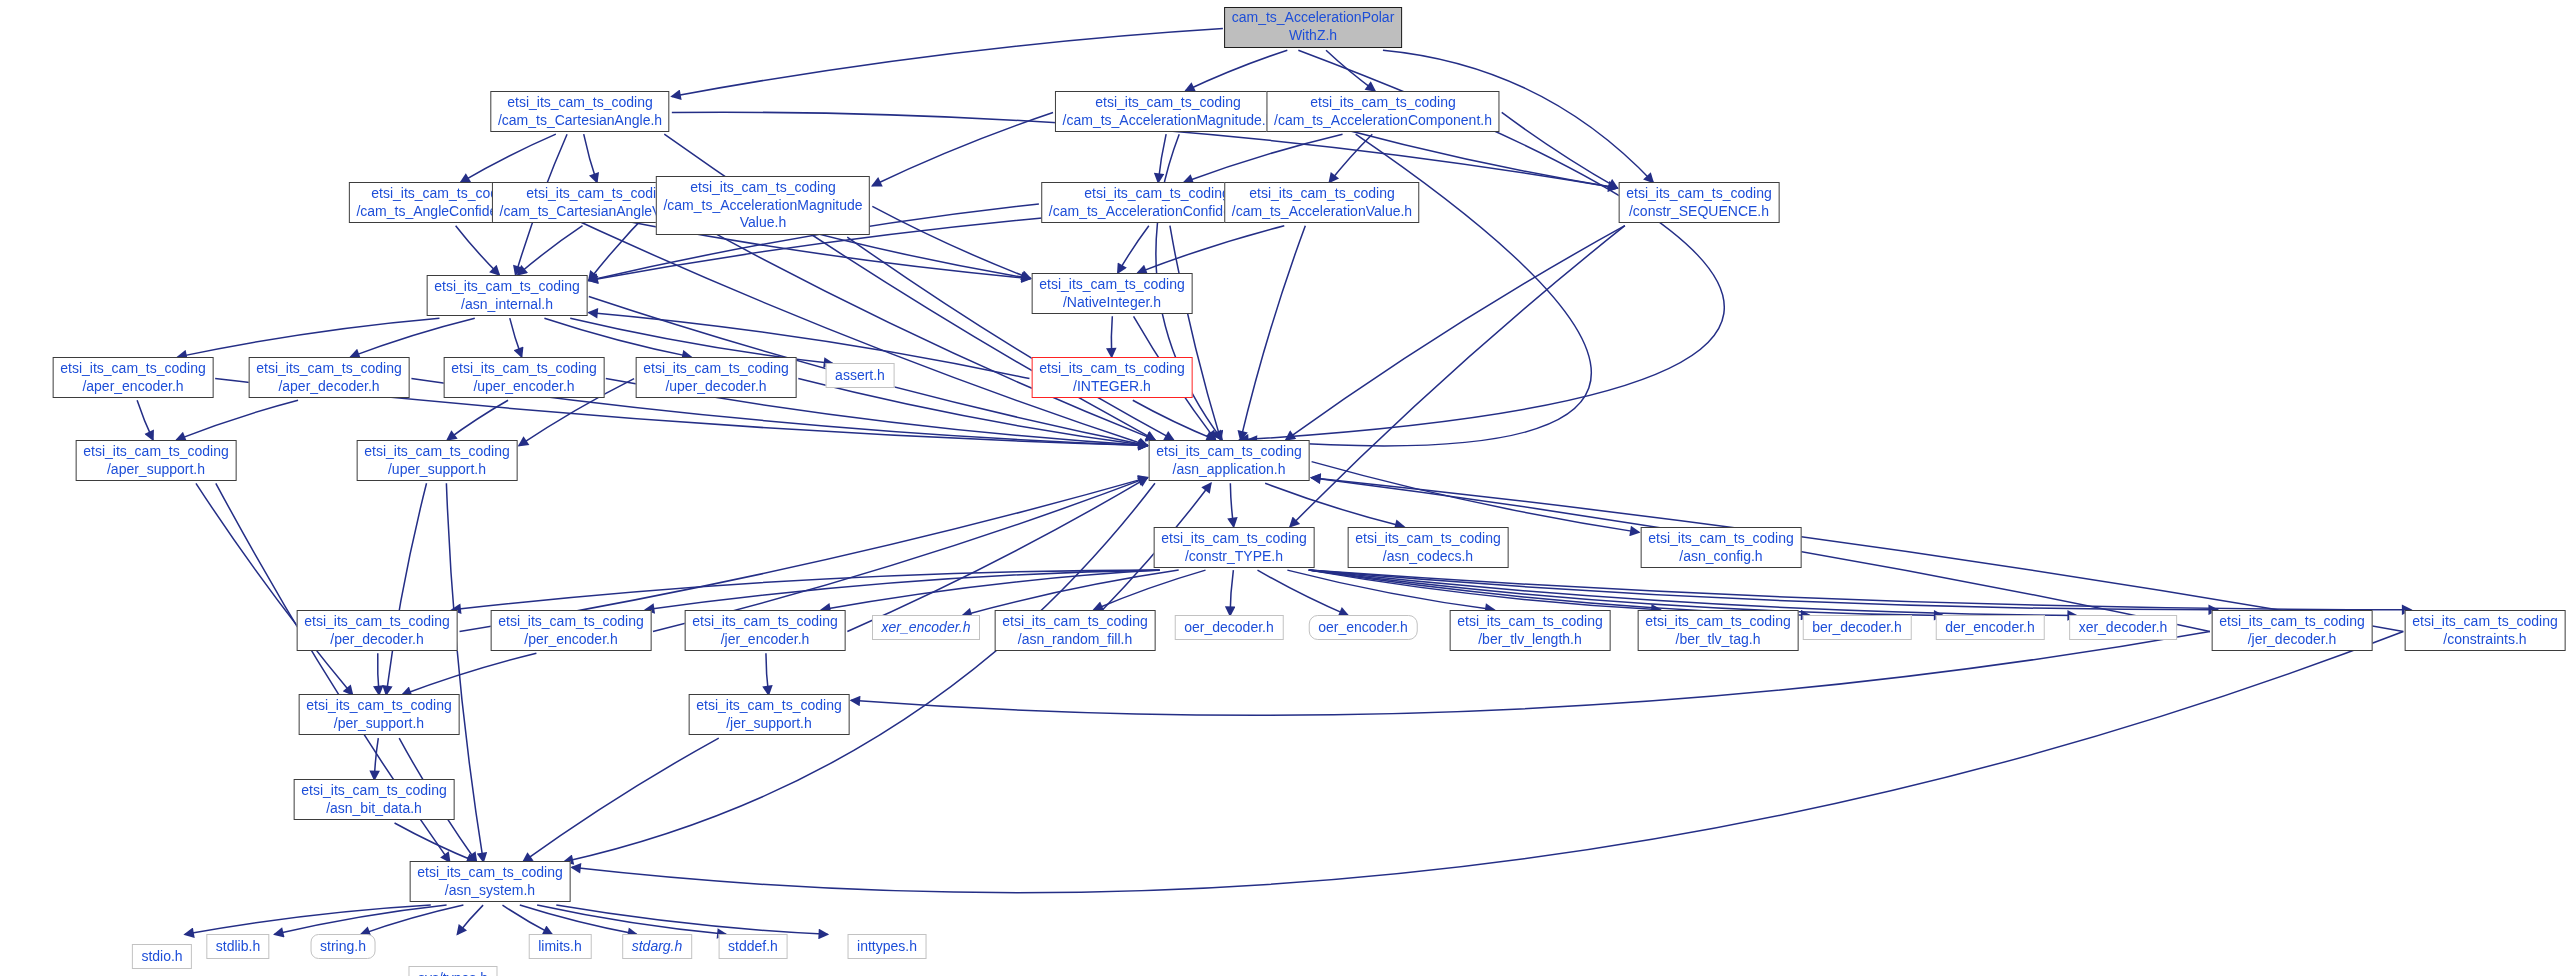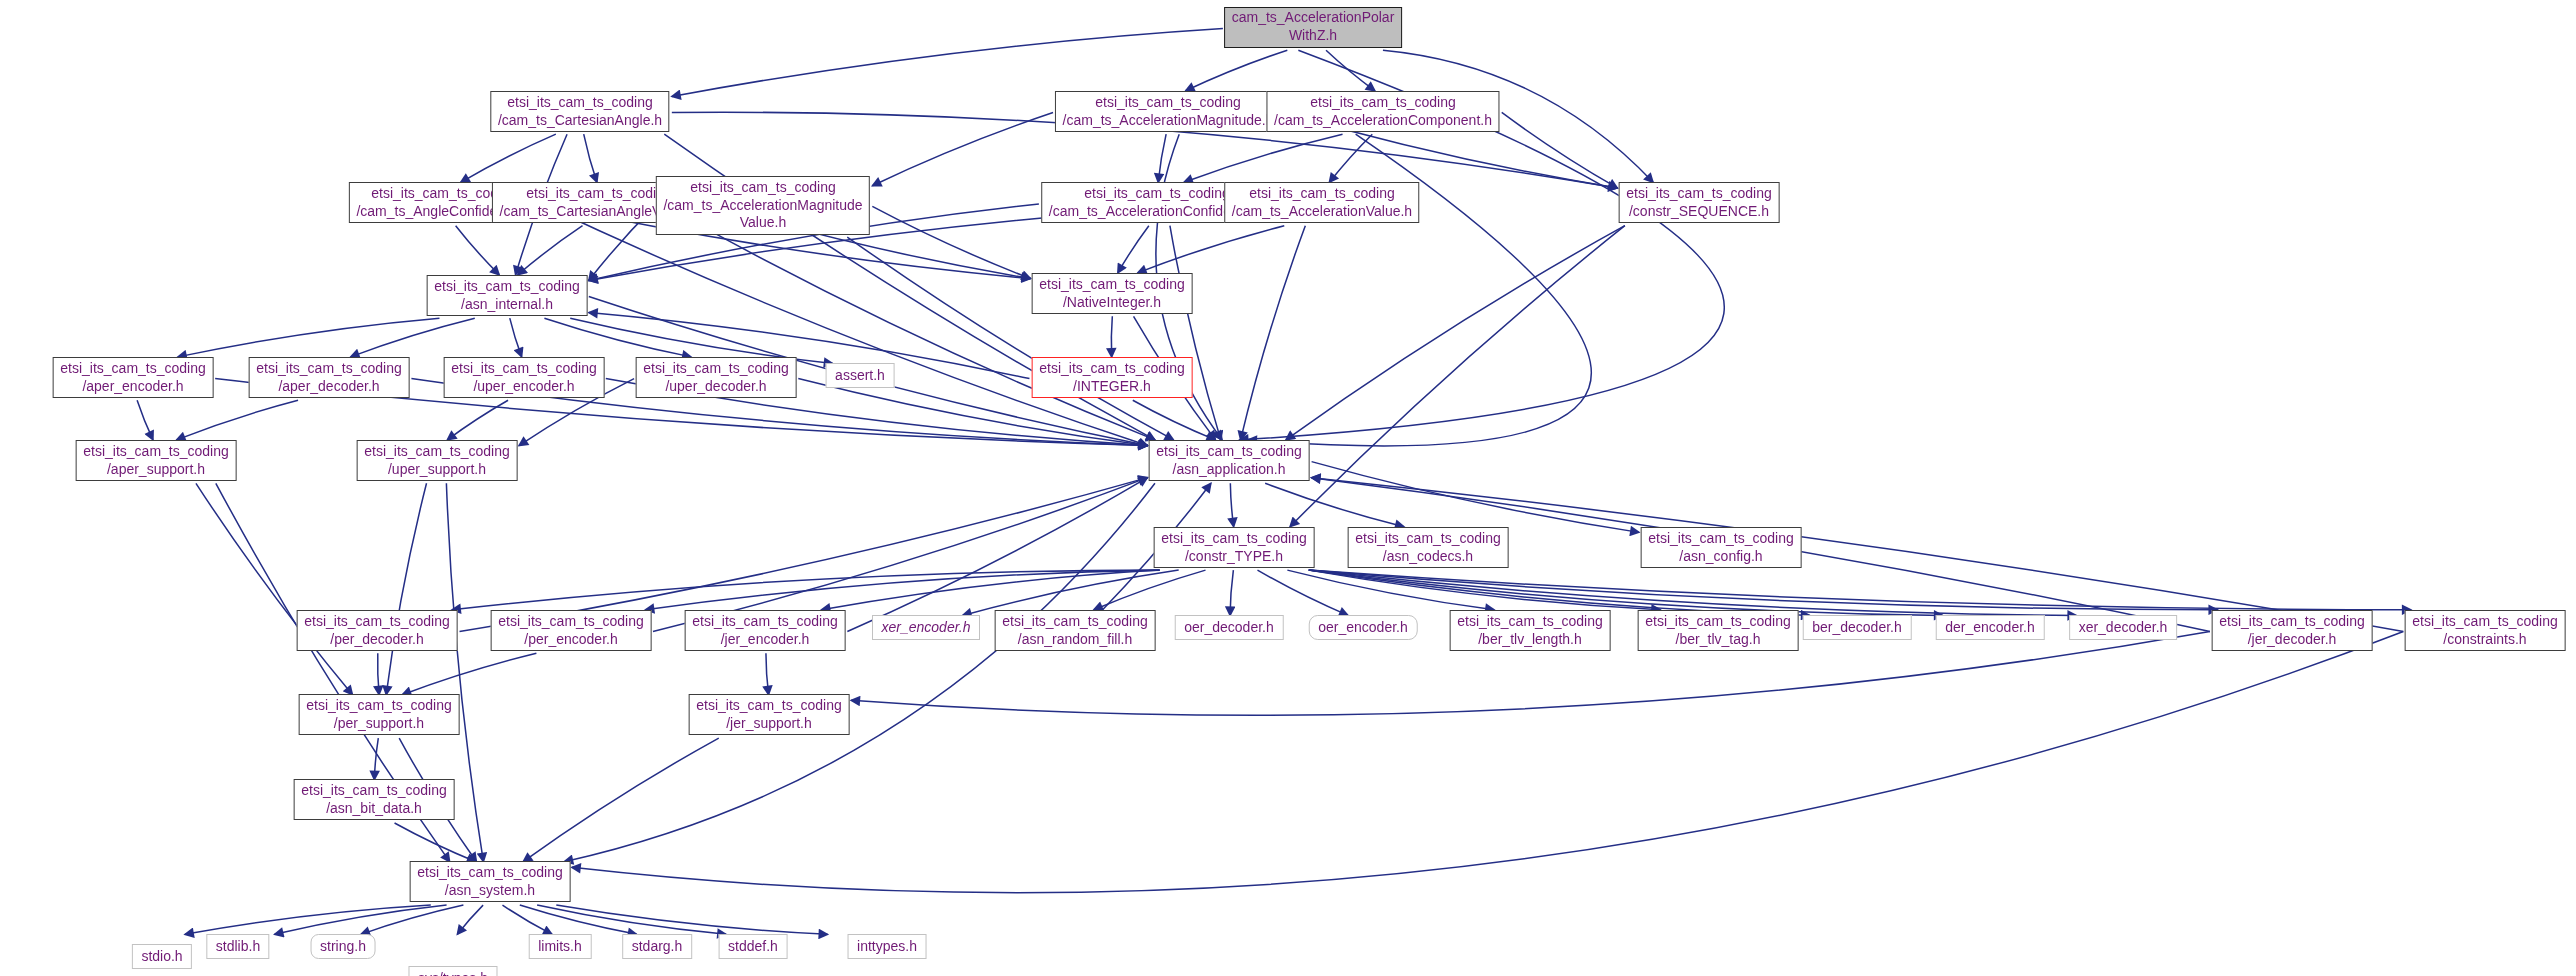--- a/index.html
+++ b/index.html
@@ -1,20 +1,20 @@
 <!DOCTYPE html>
 <html style="font-size:15px"><head>
 <meta charset="utf-8">
 <style>
   html,body{margin:0;padding:0;background:#ffffff;}
   #stage{position:relative;width:2576px;height:977px;background:#ffffff;
          font-family:"Liberation Sans",sans-serif;overflow:hidden;}
   #edge-layer{position:absolute;left:0;top:0;width:2576px;height:977px;}
   .node{position:absolute;transform:translateX(-50%);background:#ffffff;
-        border:1.9px solid #3d3d3d;color:#701a75;text-align:center;
+        border:1.9px solid #3d3d3d;color:#1d4ed8;text-align:center;
         font-size:14px;line-height:1.26;padding:1.9px 6.6px;white-space:pre-line;
         box-sizing:border-box;z-index:2;}
   .node.external{border:0.9px solid #c2c2c2;padding:2.8px 8.5px;}
   .node.current{background:#bebebe;border:1.9px solid #1d1d1d;}
   .node.truncated{border:1.9px solid #ff2222;}
   .edge{fill:none;stroke:#242e86;stroke-width:1.6px;}
 </style>
 </head>
 <body>
 
@@ -203,18 +203,18 @@
 /jer_support.h</div>
       <div class="node internal" style="left: 374px; top: 779px;">etsi_its_cam_ts_coding
 /asn_bit_data.h</div>
       <div class="node internal" style="left: 490px; top: 861px;">etsi_its_cam_ts_coding
 /asn_system.h</div>
       <div class="node external" style="left: 162px; top: 944px;">stdio.h</div>
       <div class="node external" style="left: 238px; top: 934px;">stdlib.h</div>
       <div class="node external" style="left: 343px; top: 934px; border-radius: 8px;">string.h</div>
       <div class="node external" style="left: 453px; top: 934px; margin-top: 32px;">sys/types.h</div>
       <div class="node external" style="left: 560px; top: 934px;">limits.h</div>
-      <div class="node external" style="left: 657px; top: 934px;">stdarg.h</div>
+      <div class="node external" style="left: 657px; top: 934px; font-style: italic;">stdarg.h</div>
       <div class="node external" style="left: 753px; top: 934px;">stddef.h</div>
       <div class="node external" style="left: 860px; top: 934px; margin-left: 27px;">inttypes.h</div>
     </div>
 </div>
 
 
 </body></html>

